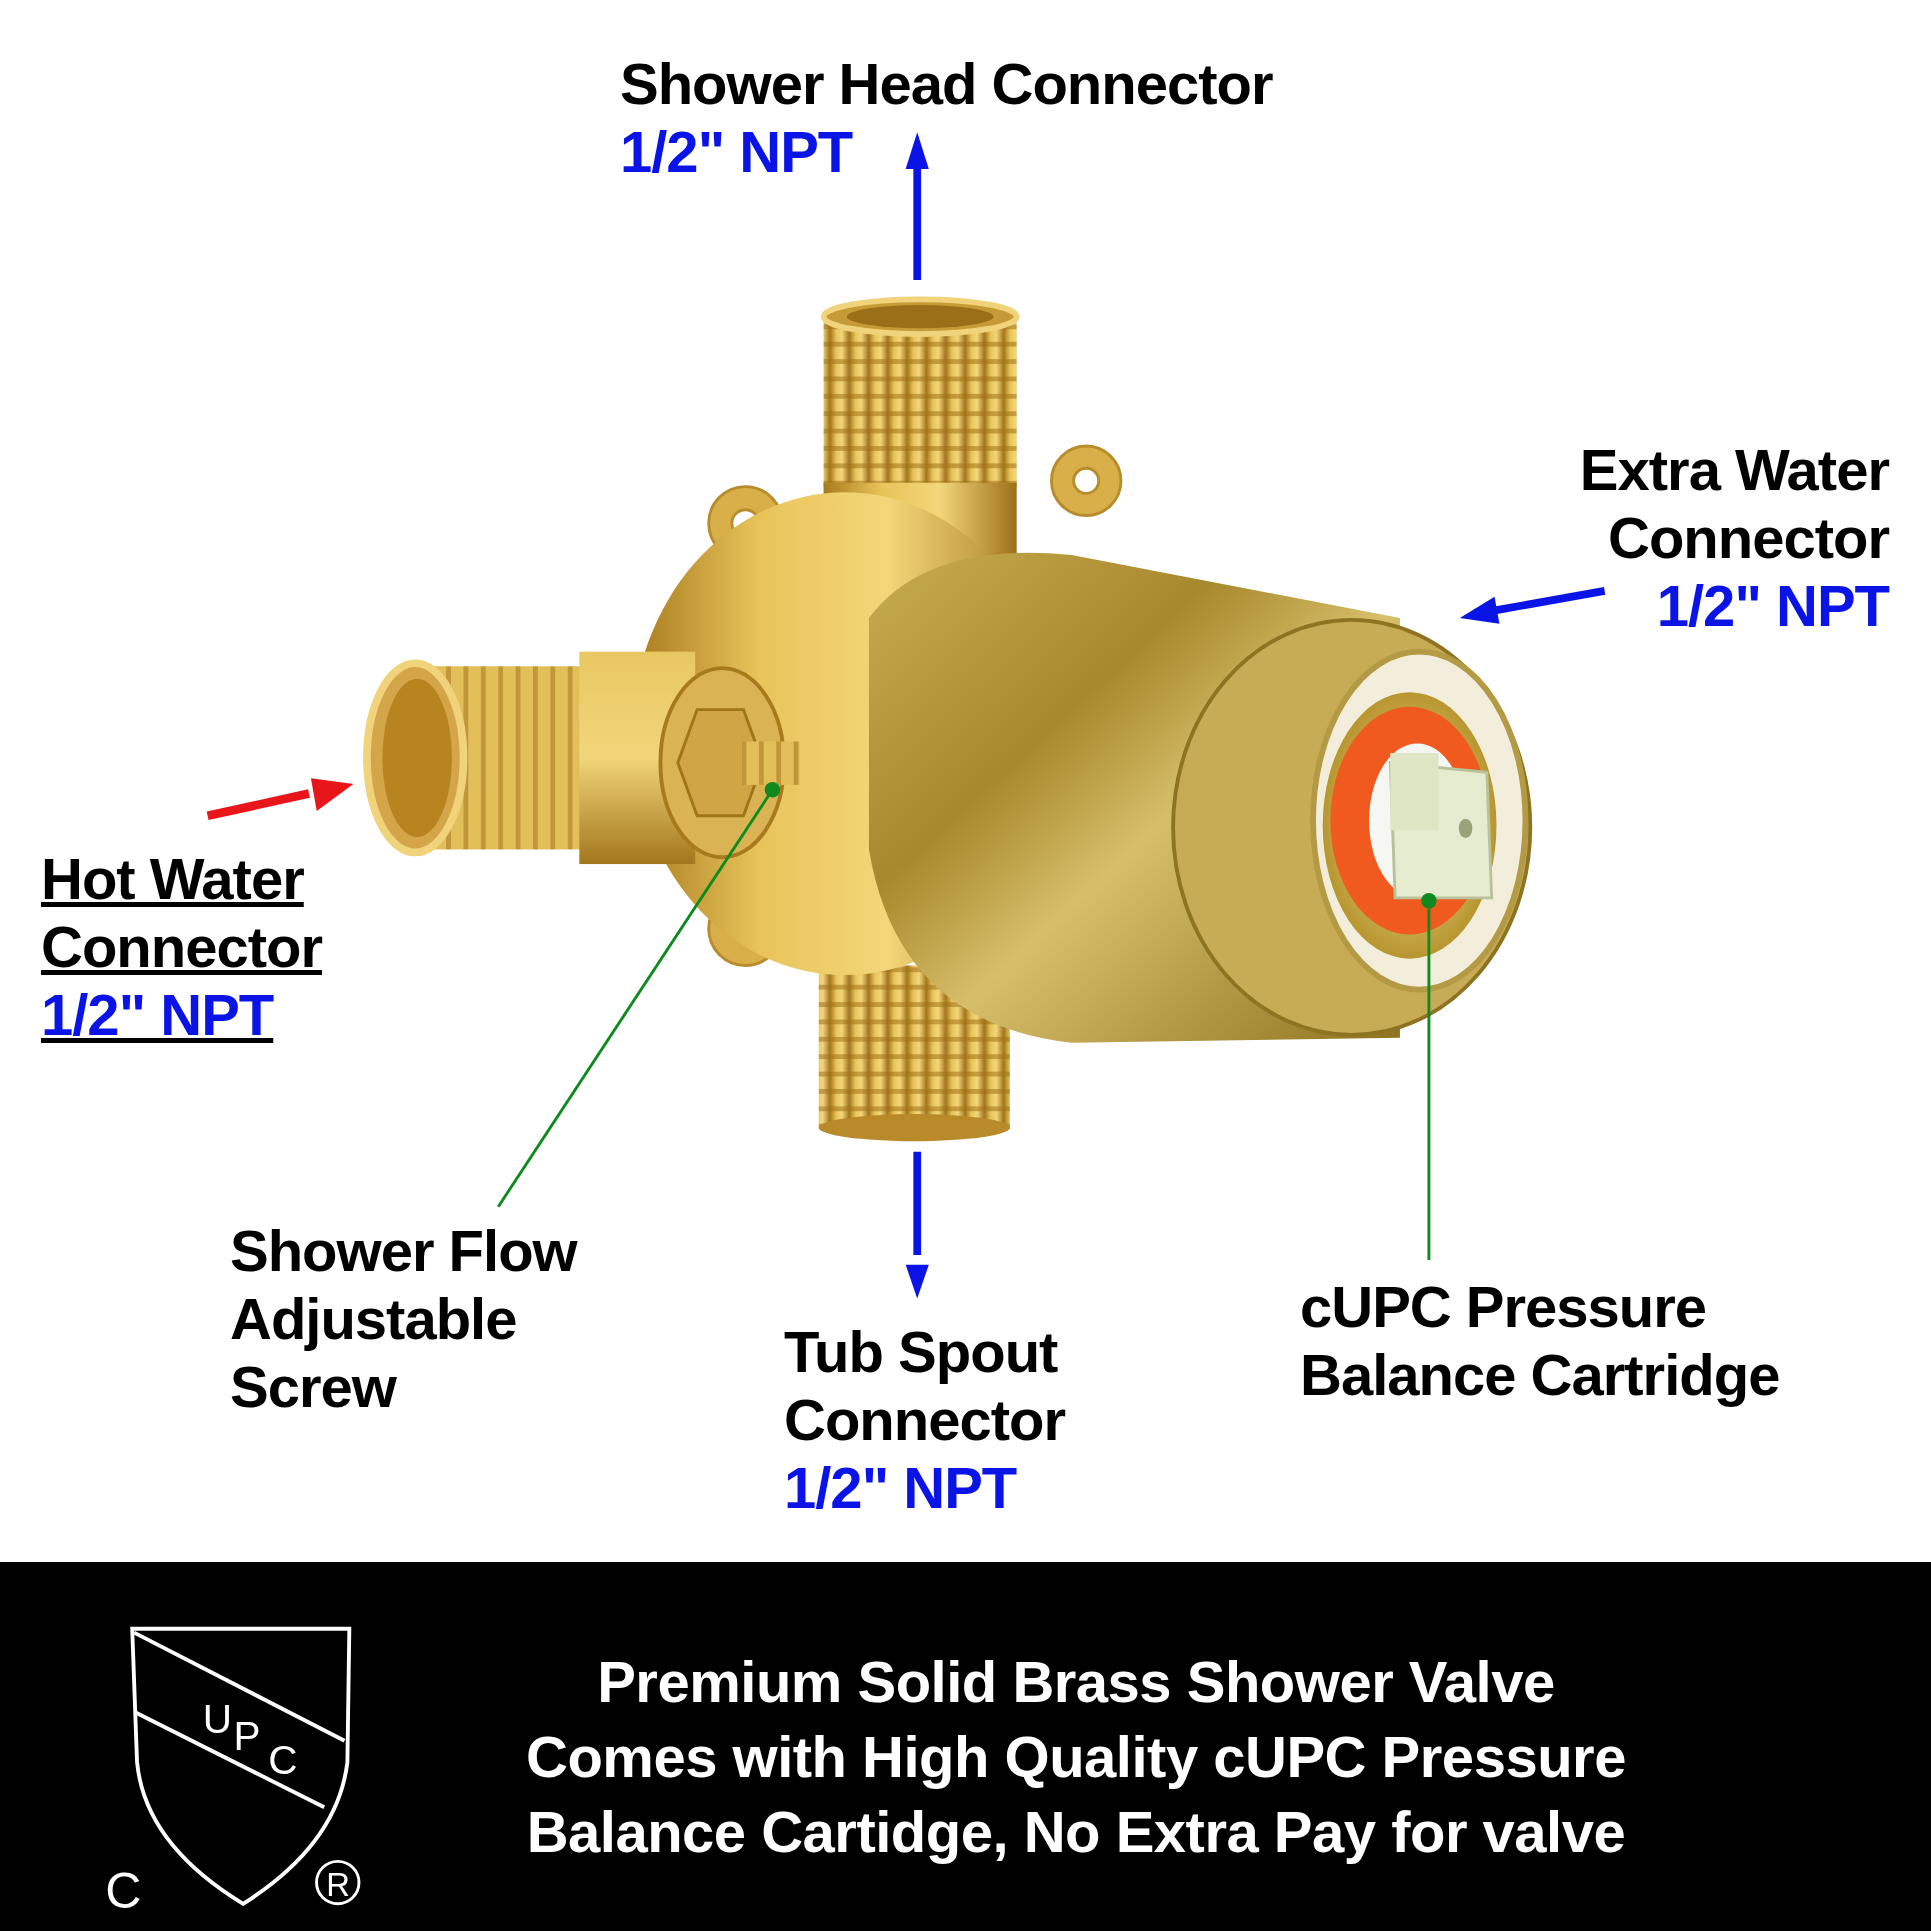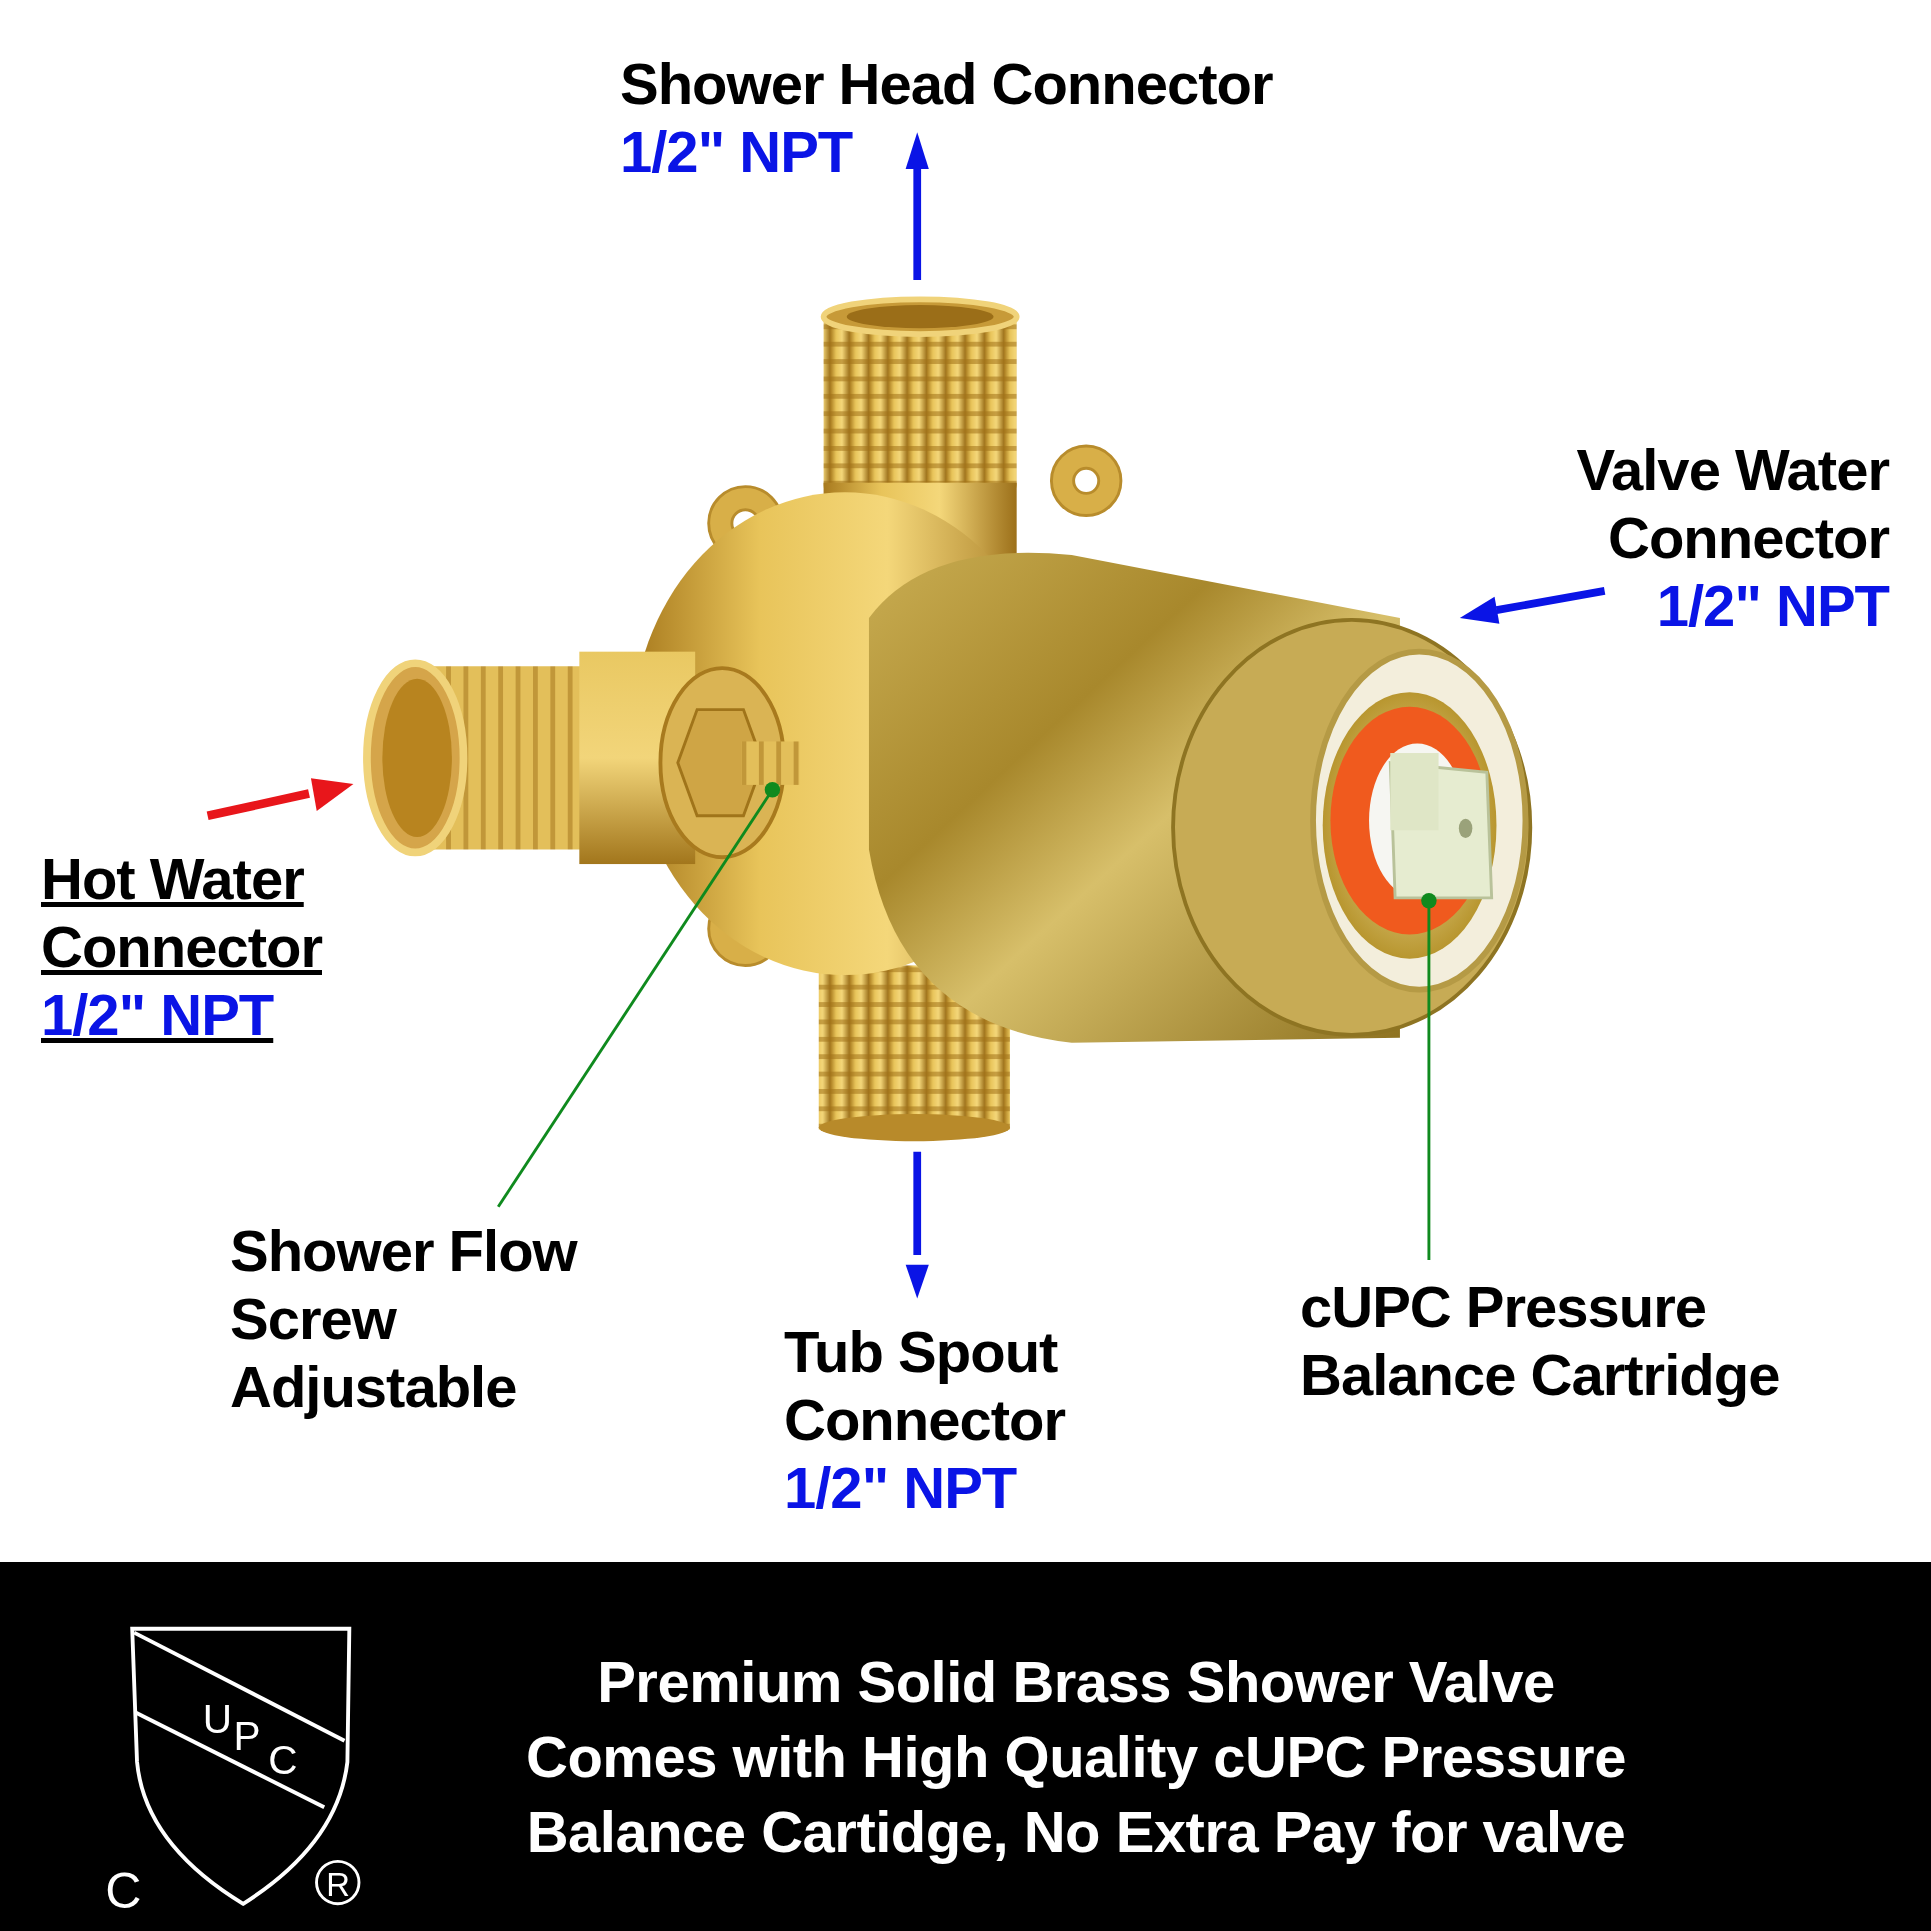--- a/index.html
+++ b/index.html
@@ -128,35 +128,35 @@
     <circle cx="1480" cy="933" r="8" fill="#0f8a1e"></circle>
   </g>
 </svg>
 
 <div class="lbl" style="left:620px; top:50px;">
   <span>Shower Head Connector</span>
   <span class="npt">1/2" NPT</span>
 </div>
 
 <div class="lbl right" style="right:42px; top:436px;">
-  <span>Valve Water</span>
+  <span>Extra Water</span>
   <span>Connector</span>
   <span class="npt">1/2" NPT</span>
 </div>
 
 <div class="lbl" style="left:41px; top:845px;text-decoration:underline;">
   <span>Hot Water</span>
   <span>Connector</span>
   <span class="npt">1/2" NPT</span>
 </div>
 
 <div class="lbl" style="left:230px; top:1217px;">
   <span>Shower Flow</span>
+  <span>Adjustable</span>
   <span>Screw</span>
-  <span>Adjustable</span>
 </div>
 
 <div class="lbl" style="left:784px; top:1318px;">
   <span>Tub Spout</span>
   <span>Connector</span>
   <span class="npt">1/2" NPT</span>
 </div>
 
 <div class="lbl" style="left:1300px; top:1273px;">
   <span>cUPC Pressure</span>

